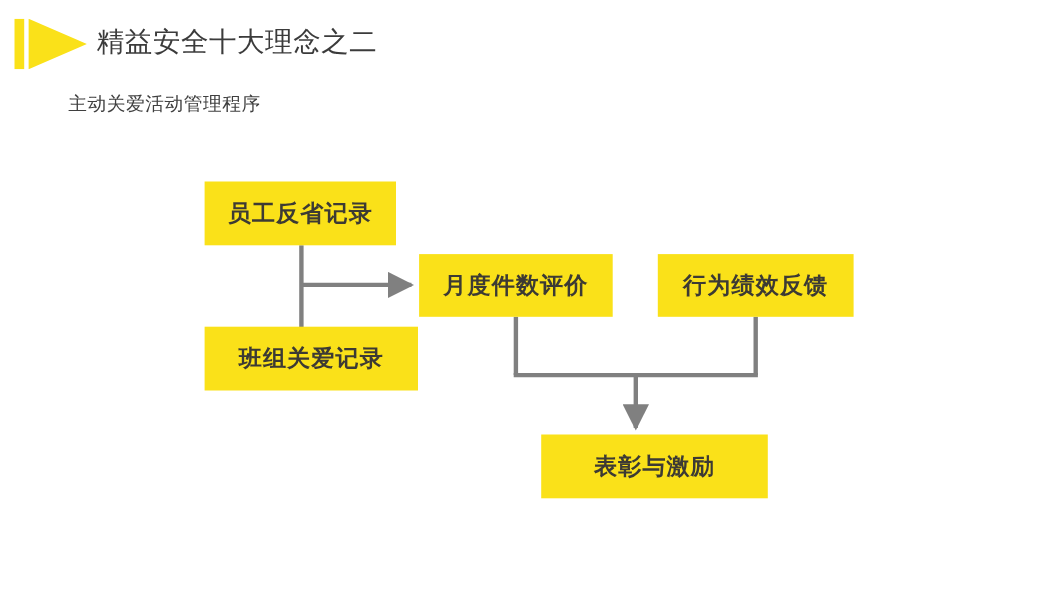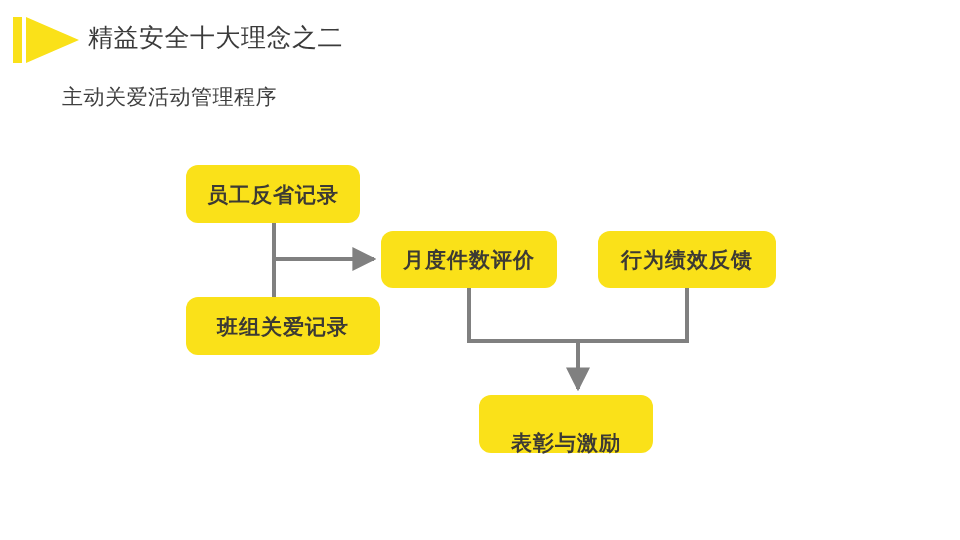--- a/index.html
+++ b/index.html
@@ -38,58 +38,58 @@
     font-size: 25px;
     font-weight: normal;
     color: #3b3b3b;
     letter-spacing: 0.5px;
     white-space: nowrap;
   }
   .header-subtitle {
     position: absolute;
     left: 62px;
     top: 83px;
-    font-size: 21px;
+    font-size: 17px;
     font-weight: normal;
     color: #3f3f3f;
     letter-spacing: 0.5px;
     white-space: nowrap;
   }
 
   
   #diagram {
     position: absolute;
     left: 0;
     top: 0;
     width: 960px;
     height: 540px;
   }
   .node {
     position: absolute;
     background: #fae119;
-    border-radius: 12px;
+    border-radius: 0;
     display: flex;
     align-items: center;
     justify-content: center;
     box-sizing: border-box;
   }
   .node-label {
     font-size: 21px;
     font-weight: bold;
     color: #3c3a34;
     letter-spacing: 1px;
     white-space: nowrap;
     line-height: 1;
   }
 
   .node-employee   { left: 186px; top: 165px; width: 174px; height: 58px; }
   .node-team       { left: 186px; top: 297px; width: 194px; height: 58px; }
   .node-monthly    { left: 381px; top: 231px; width: 176px; height: 57px; }
   .node-behavior   { left: 598px; top: 231px; width: 178px; height: 57px; }
-  .node-reward     { left: 479px; top: 395px; width: 174px; height: 58px; align-items: flex-end; }
+  .node-reward     { left: 492px; top: 395px; width: 206px; height: 58px; }
 
   .connectors {
     position: absolute;
     left: 0; top: 0;
     width: 960px; height: 540px;
     pointer-events: none;
   }
 </style>
 </head>
 <body>

